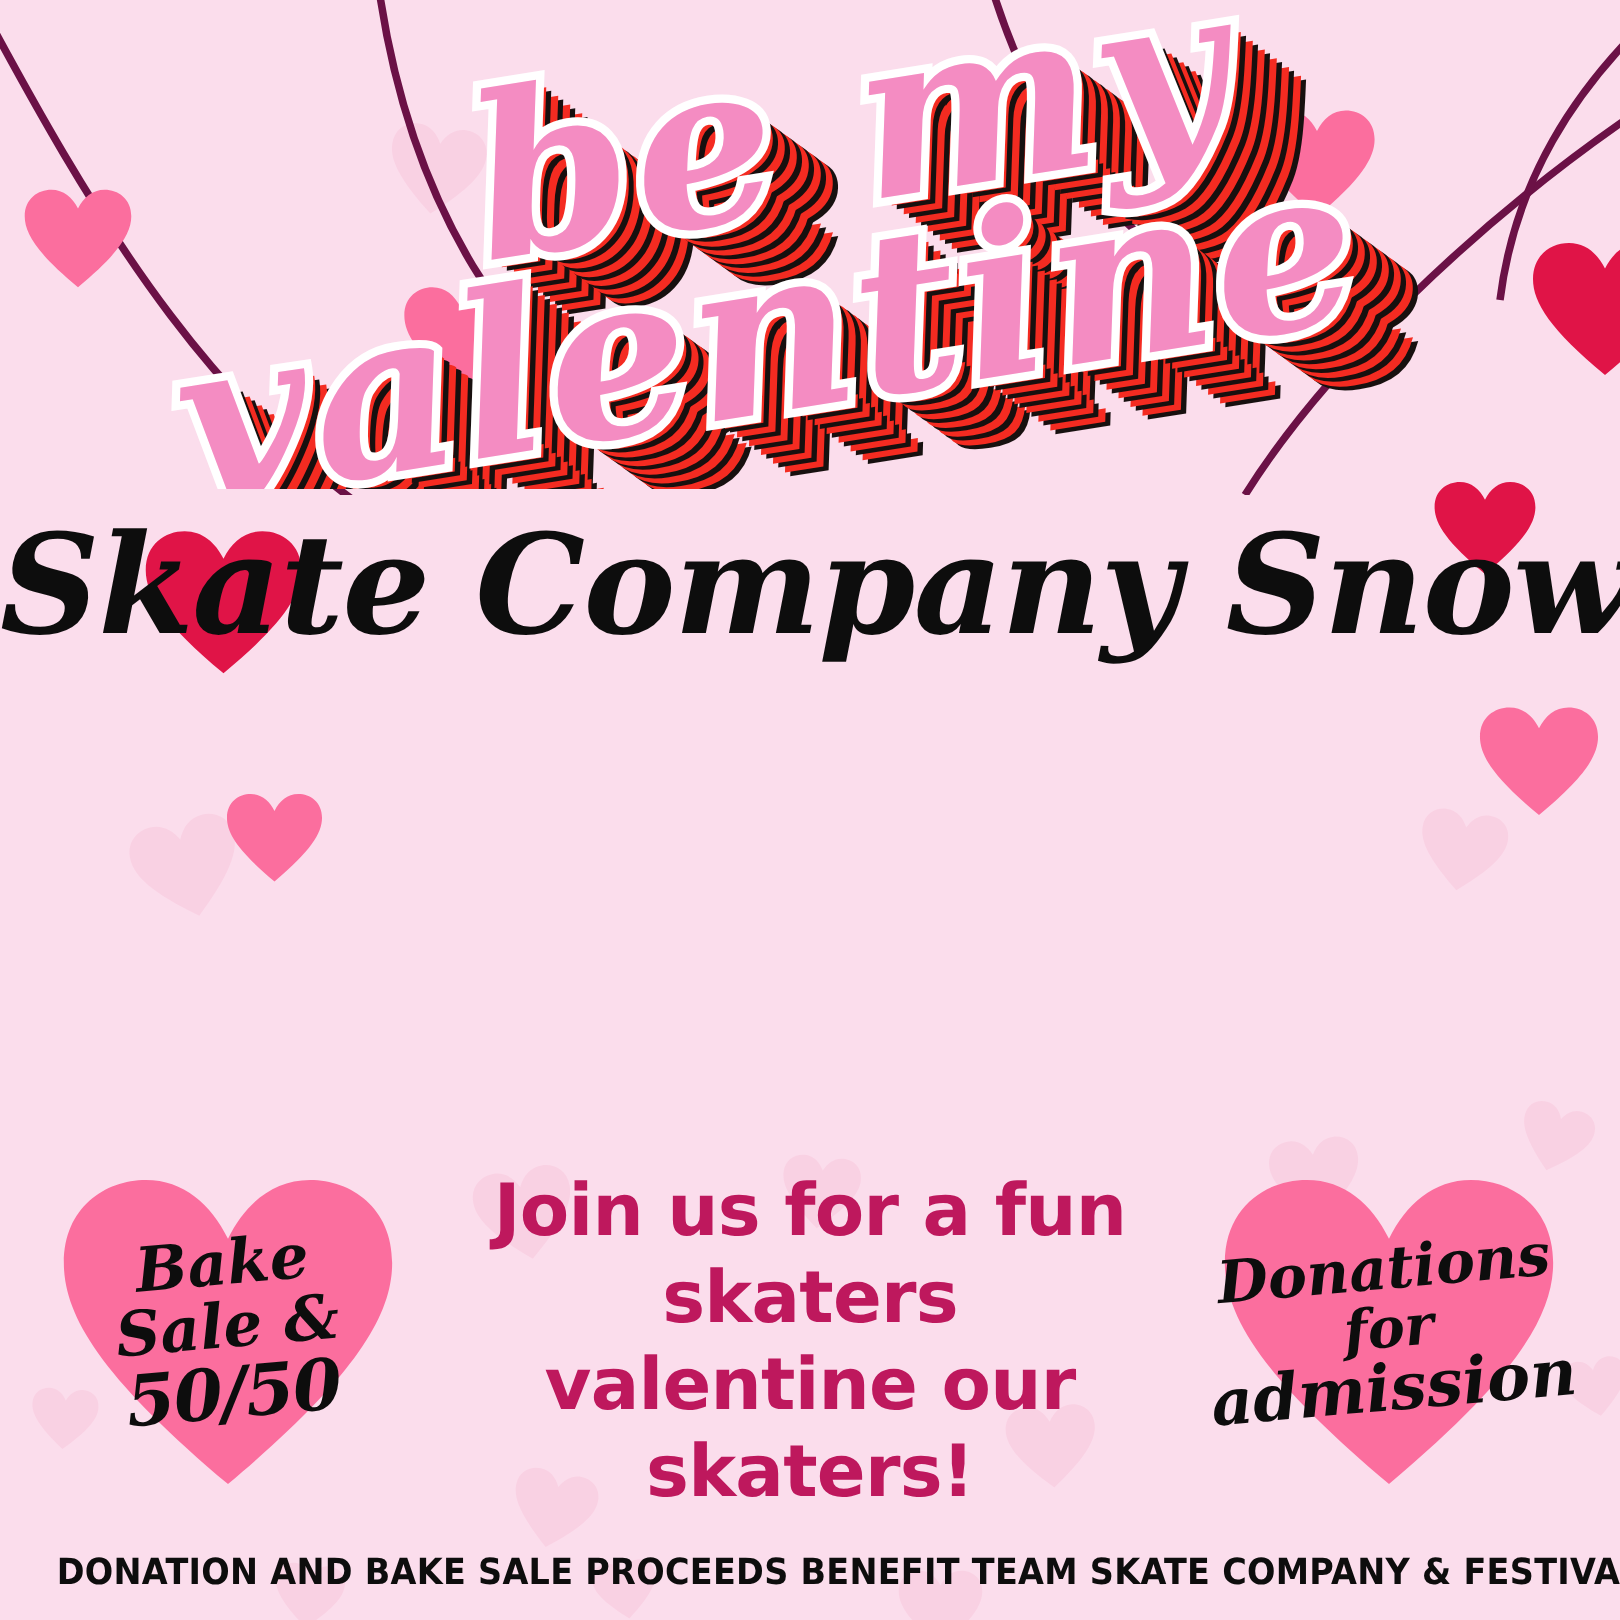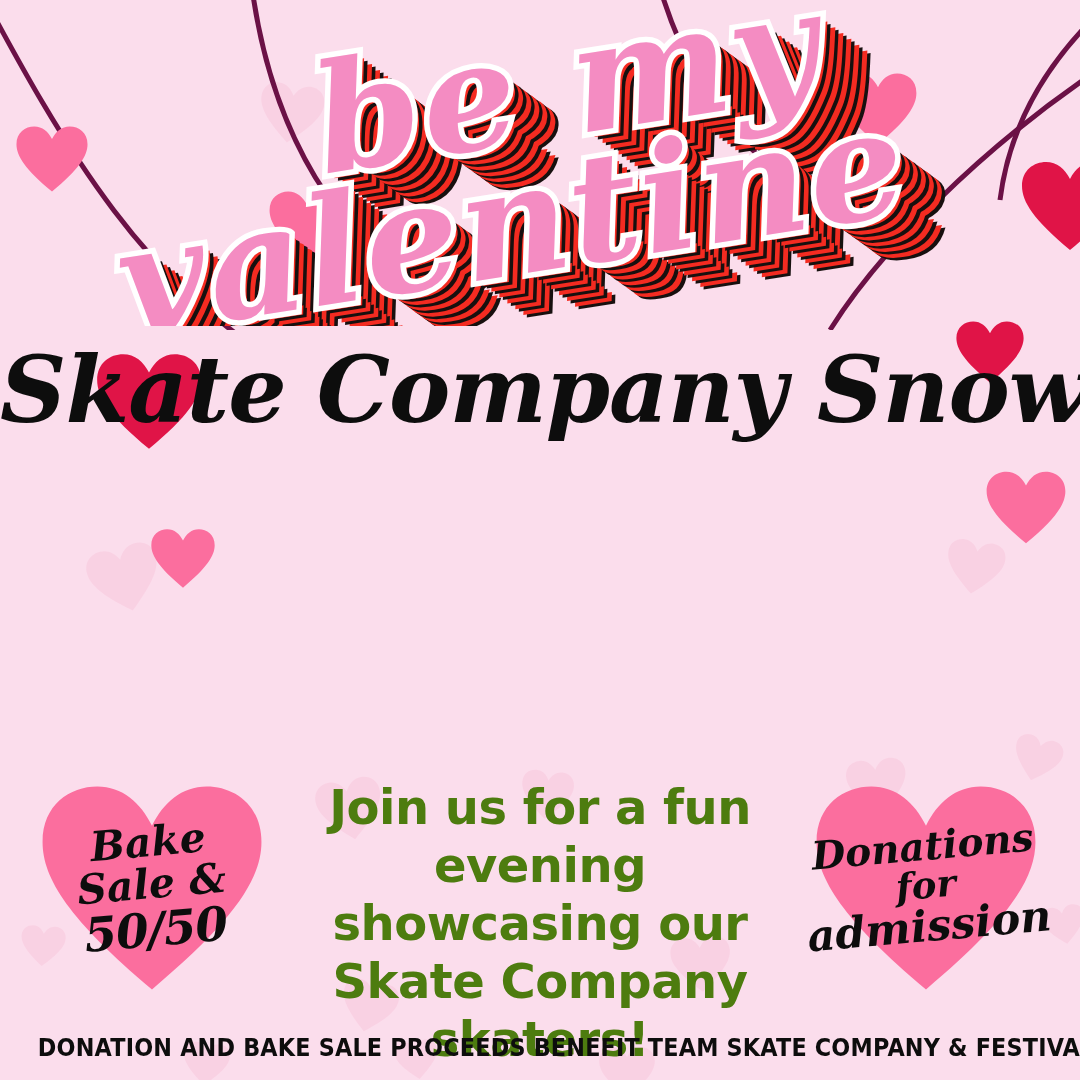--- a/index.html
+++ b/index.html
@@ -114,21 +114,21 @@
   #badge-right .bl1 { font-size: 39px; }
   #badge-right .bl3 { font-size: 43px; }
 
   
   #body-copy {
     position: absolute;
     left: 300px;
     top: 778px;
     width: 480px;
     text-align: center;
-    color: #4d7c0f;
+    color: #be185d;
     font-family: "DejaVu Sans", sans-serif;
     font-weight: bold;
     font-size: 48px;
     line-height: 58px;
     letter-spacing: -0.5px;
   }
   #body-copy .ln { display:block; }
 
   
   #footer {
@@ -354,21 +354,20 @@
     </div>
     <div class="badge-text">
       <span class="bl bl1">Donations</span>
       <span class="bl bl2">for</span>
       <span class="bl bl3">admission</span>
     </div>
   </div>
 
   <div id="body-copy">
     <span class="ln">Join us for a fun</span>
-    <span class="ln">evening</span>
-    <span class="ln">showcasing our</span>
-    <span class="ln">Skate Company</span>
+    <span class="ln">skaters</span>
+    <span class="ln">valentine our</span>
     <span class="ln">skaters!</span>
   </div>
 
   <div id="footer">DONATION AND BAKE SALE PROCEEDS BENEFIT TEAM SKATE COMPANY &amp; FESTIVAL ON ICE</div>
 
 </div>
 
 </body></html>

